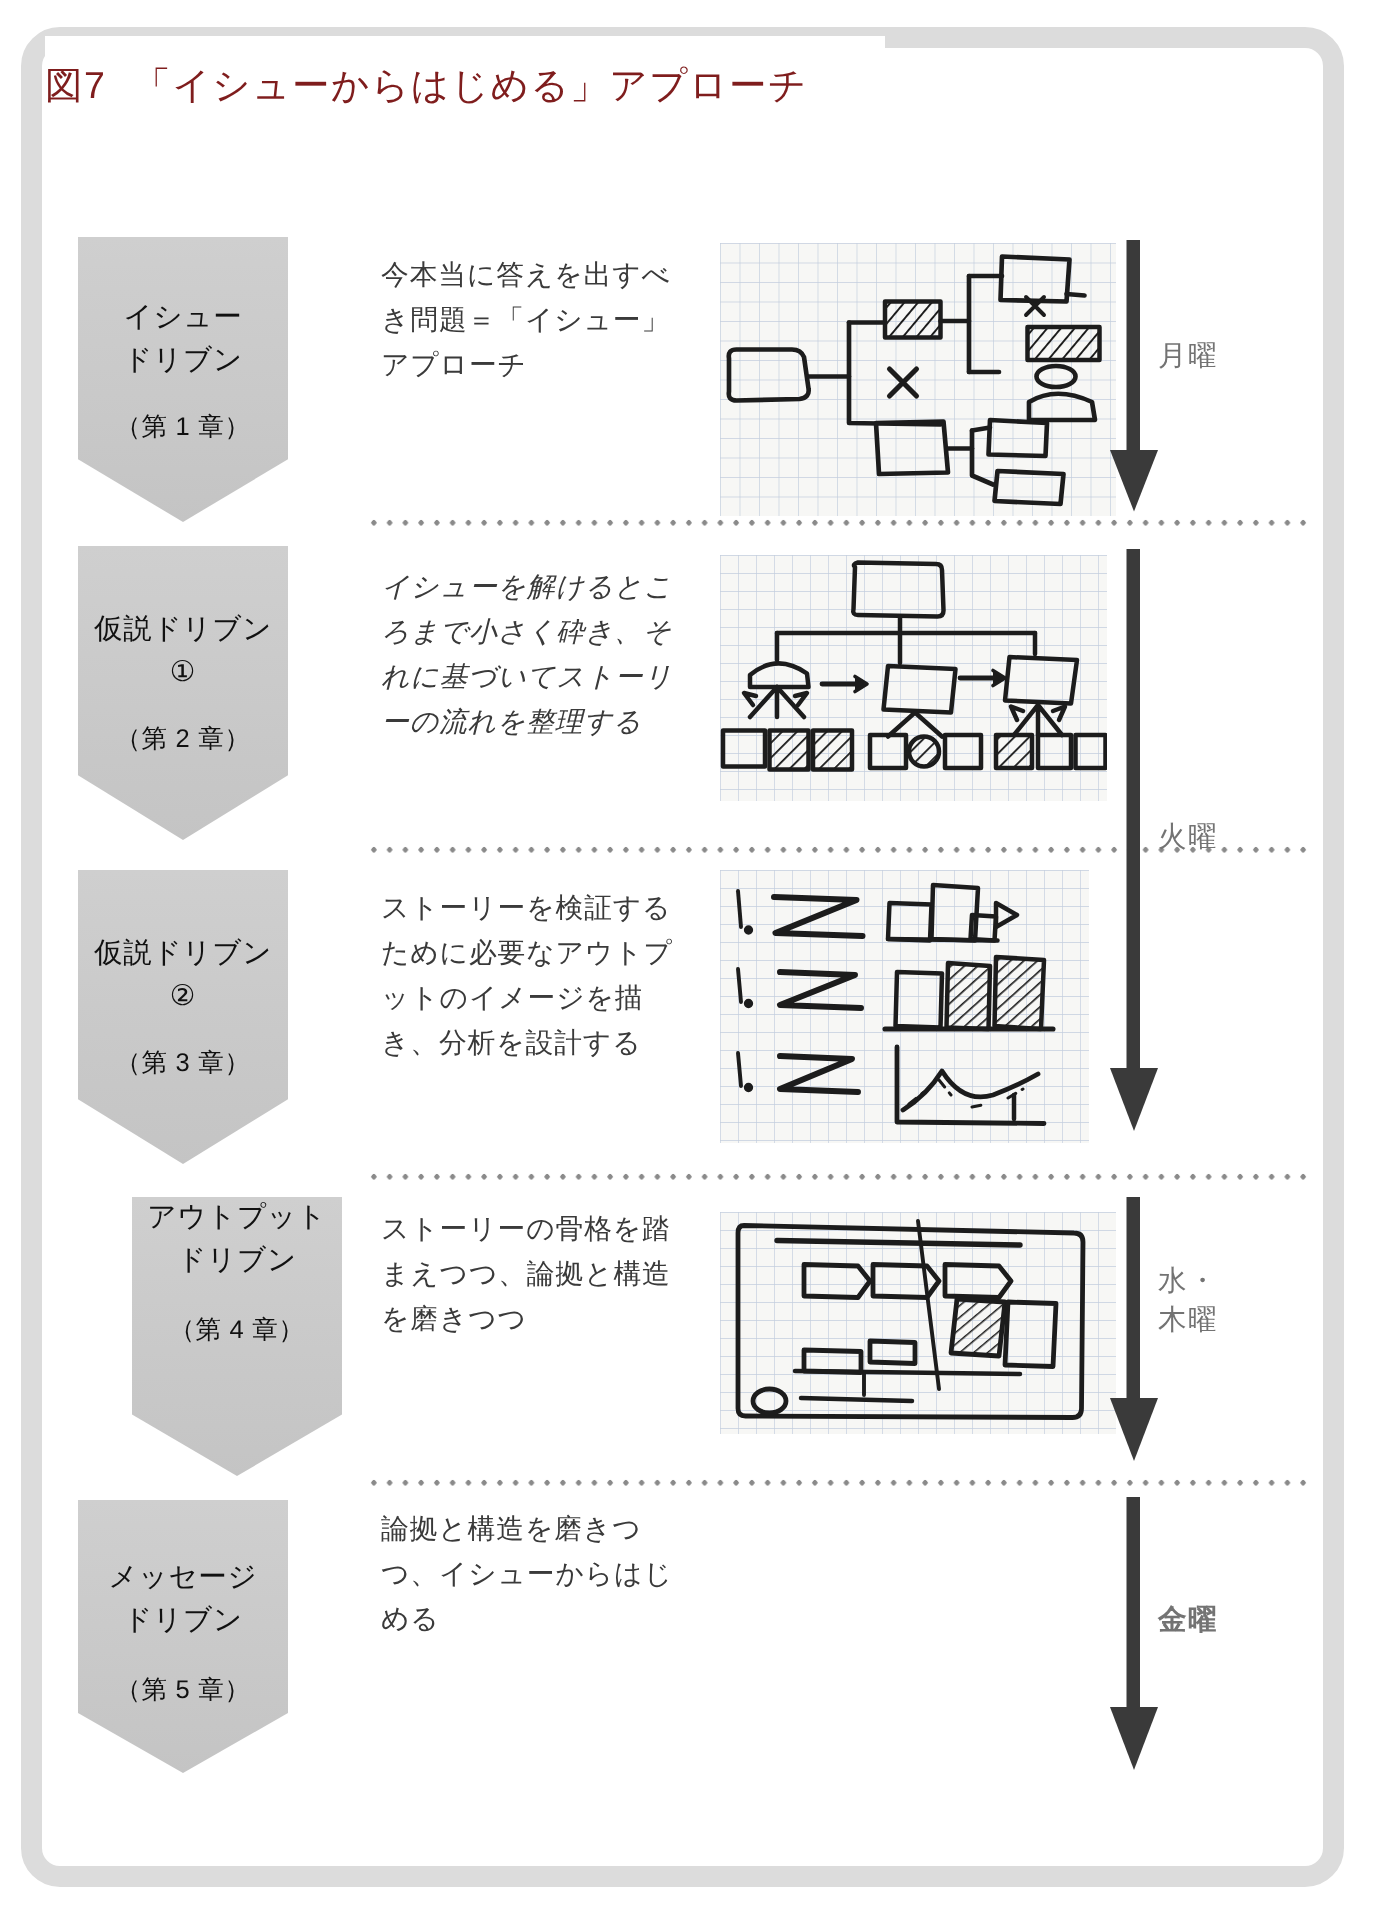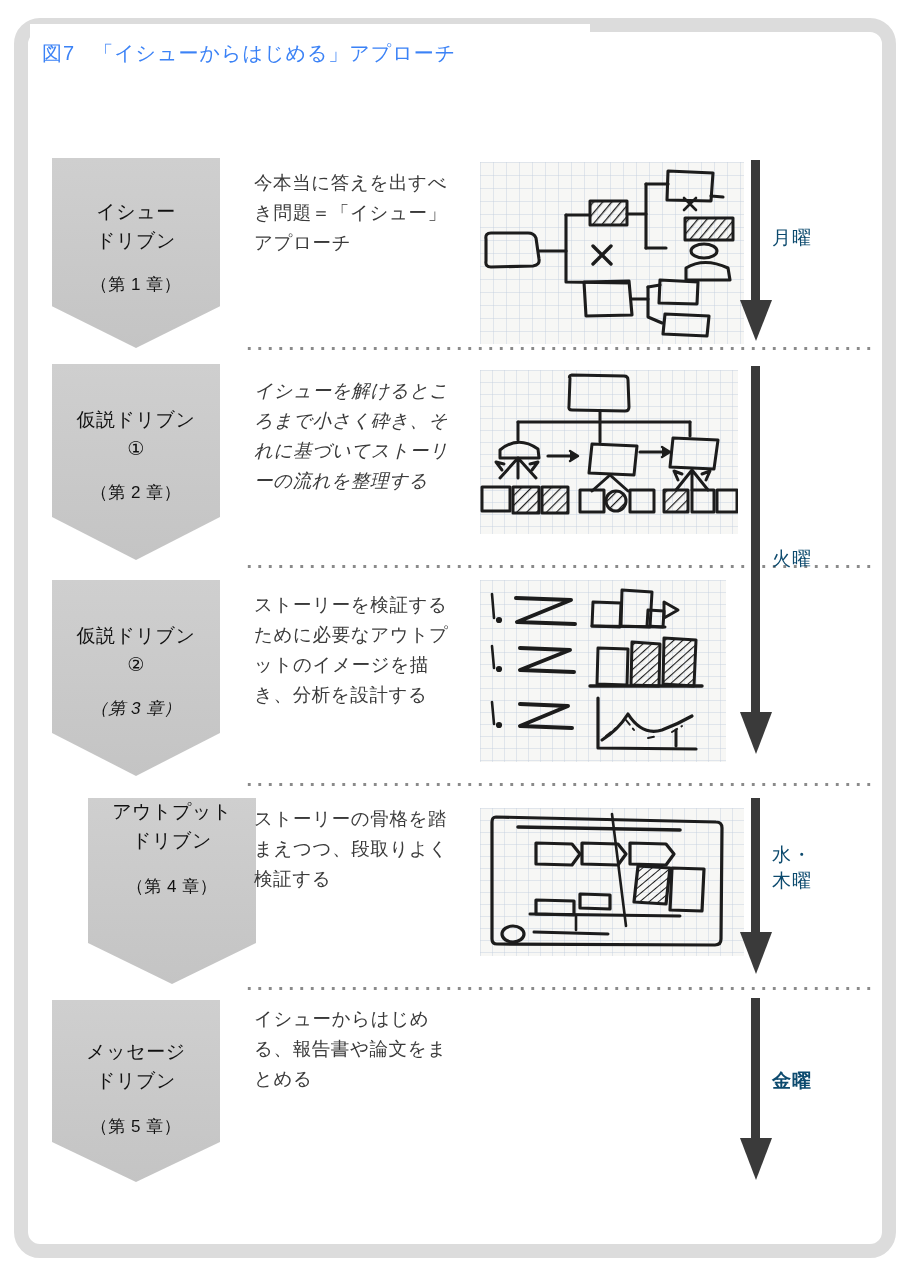--- a/index.html
+++ b/index.html
@@ -12,25 +12,25 @@
     height: 1280px;
     font-family: "Liberation Sans", "DejaVu Sans", sans-serif;
     color: #1a1a1a;
     position: relative;
     overflow: hidden;
   }
 
   
   .figure-title {
     position: absolute;
-    left: 42px;
+    left: 30px;
     top: 40px;
-    font-size: 20px;
+    font-size: 25px;
     letter-spacing: 1px;
-    color: #3b82f6;
+    color: #7f1d1d;
     white-space: nowrap;
   }
   .figure-title .fig-no {
     margin-right: 18px;
   }
 
   
   .outer-frame {
     position: absolute;
     left: 14px;
@@ -64,21 +64,21 @@
   .row {
     position: absolute;
     left: 44px;
     width: 836px;
   }
 
   
   .chevron {
     position: absolute;
     left: 8px;
-    width: 168px;
+    width: 140px;
     background: linear-gradient(180deg, #cfcfcf 0%, #c9c9c9 55%, #c4c4c4 100%);
     clip-path: polygon(0 0, 100% 0, 100% 78%, 50% 100%, 0 78%);
     -webkit-clip-path: polygon(0 0, 100% 0, 100% 78%, 50% 100%, 0 78%);
     display: flex;
     flex-direction: column;
     align-items: center;
     justify-content: flex-start;
     box-sizing: border-box;
   }
   .chevron-title {
@@ -123,21 +123,21 @@
   .arrow-col {
     position: absolute;
     left: 716px;
     width: 150px;
   }
   .day-label {
     position: absolute;
     left: 56px;
     font-size: 19px;
     line-height: 1.35;
-    color: #0c4a6e;
+    color: #737373;
     letter-spacing: 1px;
     white-space: pre-line;
   }
   .v-arrow {
     position: absolute;
     left: 10px;
   }
 
   
   .dotted-sep {
@@ -293,21 +293,21 @@
         </g>
       </svg>
     </div>
   </div>
   <div class="dotted-sep" style="top:564px;"></div>
 
   <div class="row" style="top:580px;height:196px;">
     <div class="chevron" style="top:0;height:196px;padding-top:42px;">
       <div class="chevron-title">仮説ドリブン
 ②</div>
-      <div class="chevron-chapter" style="margin-top:18px;font-style:italic;">（第 3 章）</div>
+      <div class="chevron-chapter" style="margin-top:18px;">（第 3 章）</div>
     </div>
     <div class="desc" style="top:10px;">ストーリーを検証するために必要なアウトプットのイメージを描き、分析を設計する</div>
     <div class="sketch" style="top:0px;width:246px;height:182px;">
       <svg width="246" height="182" viewBox="0 0 246 182" xmlns="http://www.w3.org/2000/svg">
         <defs>
           <pattern id="grid3" width="12" height="12" patternUnits="userSpaceOnUse">
             <path d="M12 0 L0 0 0 12" fill="none" stroke="#c3cede" stroke-width="0.9"></path>
           </pattern>
           <pattern id="hatchC" width="6" height="6" patternUnits="userSpaceOnUse" patternTransform="rotate(48)">
             <line x1="0" y1="0" x2="0" y2="6" stroke="#1c1c1c" stroke-width="2.2"></line>
@@ -349,21 +349,21 @@
     </div>
   </div>
   <div class="dotted-sep" style="top:782px;"></div>
 
   <div class="row" style="top:798px;height:186px;">
     <div class="chevron" style="top:0;height:186px;margin-left:36px;">
       <div class="chevron-title">アウトプット
 ドリブン</div>
       <div class="chevron-chapter" style="margin-top:20px;">（第 4 章）</div>
     </div>
-    <div class="desc" style="top:6px;">ストーリーの骨格を踏まえつつ、段取りよく検証する</div>
+    <div class="desc" style="top:6px;">ストーリーの骨格を踏まえつつ、論拠と構造を磨きつつ</div>
     <div class="sketch" style="top:10px;width:264px;height:148px;">
       <svg width="264" height="148" viewBox="0 0 264 148" xmlns="http://www.w3.org/2000/svg">
         <defs>
           <pattern id="grid4" width="12" height="12" patternUnits="userSpaceOnUse">
             <path d="M12 0 L0 0 0 12" fill="none" stroke="#c3cede" stroke-width="0.9"></path>
           </pattern>
           <pattern id="hatchD" width="6" height="6" patternUnits="userSpaceOnUse" patternTransform="rotate(50)">
             <line x1="0" y1="0" x2="0" y2="6" stroke="#1c1c1c" stroke-width="2"></line>
           </pattern>
         </defs>
@@ -396,21 +396,21 @@
     </div>
   </div>
   <div class="dotted-sep" style="top:986px;"></div>
 
   <div class="row" style="top:1000px;height:182px;">
     <div class="chevron" style="top:0;height:182px;padding-top:38px;">
       <div class="chevron-title">メッセージ
 ドリブン</div>
       <div class="chevron-chapter" style="margin-top:20px;">（第 5 章）</div>
     </div>
-    <div class="desc" style="top:4px;">イシューからはじめる、報告書や論文をまとめる</div>
+    <div class="desc" style="top:4px;">論拠と構造を磨きつつ、イシューからはじめる</div>
   </div>
 
   <div class="arrow-col">
 
     <div class="day-label" style="top:225px;">月曜</div>
     <div class="v-arrow" style="top:160px;">
       <svg width="60" height="182" viewBox="0 0 60 182" xmlns="http://www.w3.org/2000/svg">
         <rect x="25" y="0" width="9" height="146" fill="#3a3a3a"></rect>
         <path d="M14 140 L46 140 L30 181 Z" fill="#3a3a3a"></path>
       </svg>

